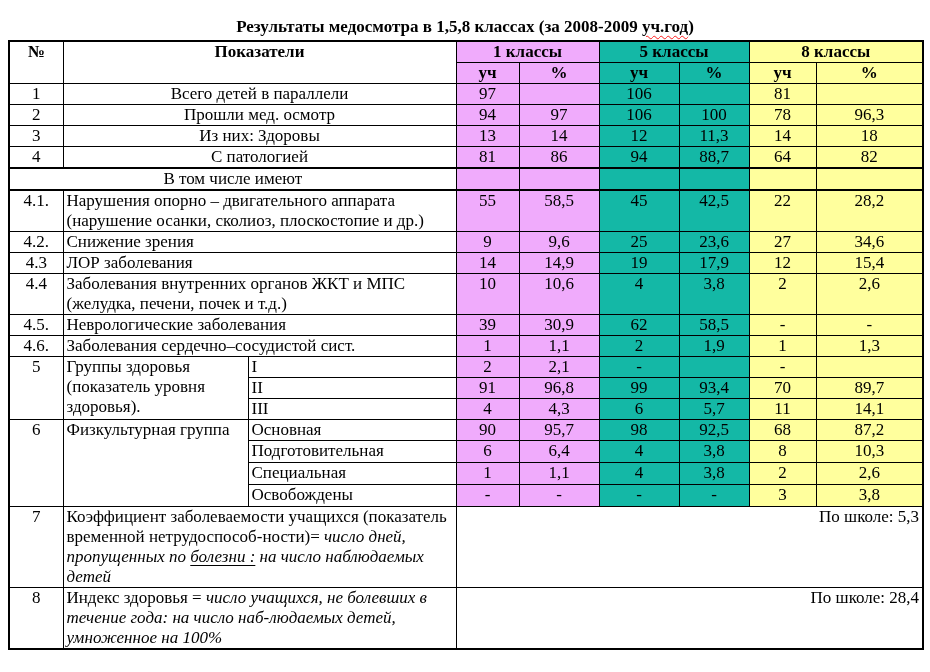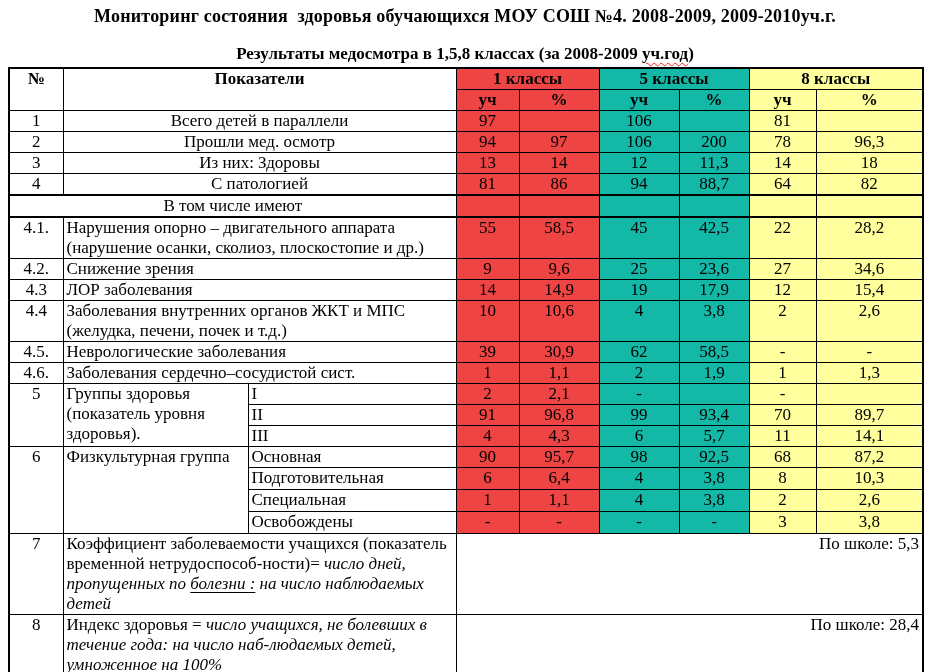--- a/index.html
+++ b/index.html
@@ -50,40 +50,39 @@
     font-size: 17px;
   }
   .health th, .health td {
     border: 1px solid #000;
     vertical-align: top;
     line-height: 20px;
     padding: 0 3px;
     overflow: hidden;
   }
   .health th { font-weight: bold; text-align: center; }
-  .bg-green  { background: #ef4444; }
+  .bg-green  { background: #f0abfc; }
   .bg-pink   { background: #14b8a6; }
   .bg-yellow { background: #ffff9d; }
   .num   { text-align: center; }
   .lbl-c { text-align: center; }
   .lbl-l { text-align: left; padding-left: 6px; }
   .val   { text-align: center; }
   .h20 td { height: 20px; }
   .h22 td { height: 22px; }
   .thick-top td    { border-top: 2px solid #000; }
   .thick-bottom td { border-bottom: 2px solid #000; }
   .school-val { text-align: right; vertical-align: top; }
   .it { font-style: italic; }
 </style>
 </head>
 <body>
 
 <div class="page">
 
-  <div class="doc-title">Мониторинг состояния  здоровья обучающихся МОУ СОШ №4. 2008-2009, 2009-2010уч.г.</div>
 
   <div class="doc-subtitle"><span>Результаты медосмотра в 1,5,8 классах (за 2008-2009 </span><span class="wavy-red">уч.год</span><span>)</span></div>
 
   <table class="health">
     <colgroup>
       <col style="width:54px">
         <col style="width:185px">
         <col style="width:208px">
       <col style="width:63px">
         <col style="width:80px">
@@ -119,21 +118,21 @@
       <td class="val bg-pink"></td>
       <td class="val bg-yellow">81</td>
       <td class="val bg-yellow"></td>
     </tr>
     <tr class="h20">
       <td class="num">2</td>
       <td colspan="2" class="lbl-c">Прошли мед. осмотр</td>
       <td class="val bg-green">94</td>
       <td class="val bg-green">97</td>
       <td class="val bg-pink">106</td>
-      <td class="val bg-pink">200</td>
+      <td class="val bg-pink">100</td>
       <td class="val bg-yellow">78</td>
       <td class="val bg-yellow">96,3</td>
     </tr>
     <tr class="h20">
       <td class="num">3</td>
       <td colspan="2" class="lbl-c">Из них: Здоровы</td>
       <td class="val bg-green">13</td>
       <td class="val bg-green">14</td>
       <td class="val bg-pink">12</td>
       <td class="val bg-pink">11,3</td>

